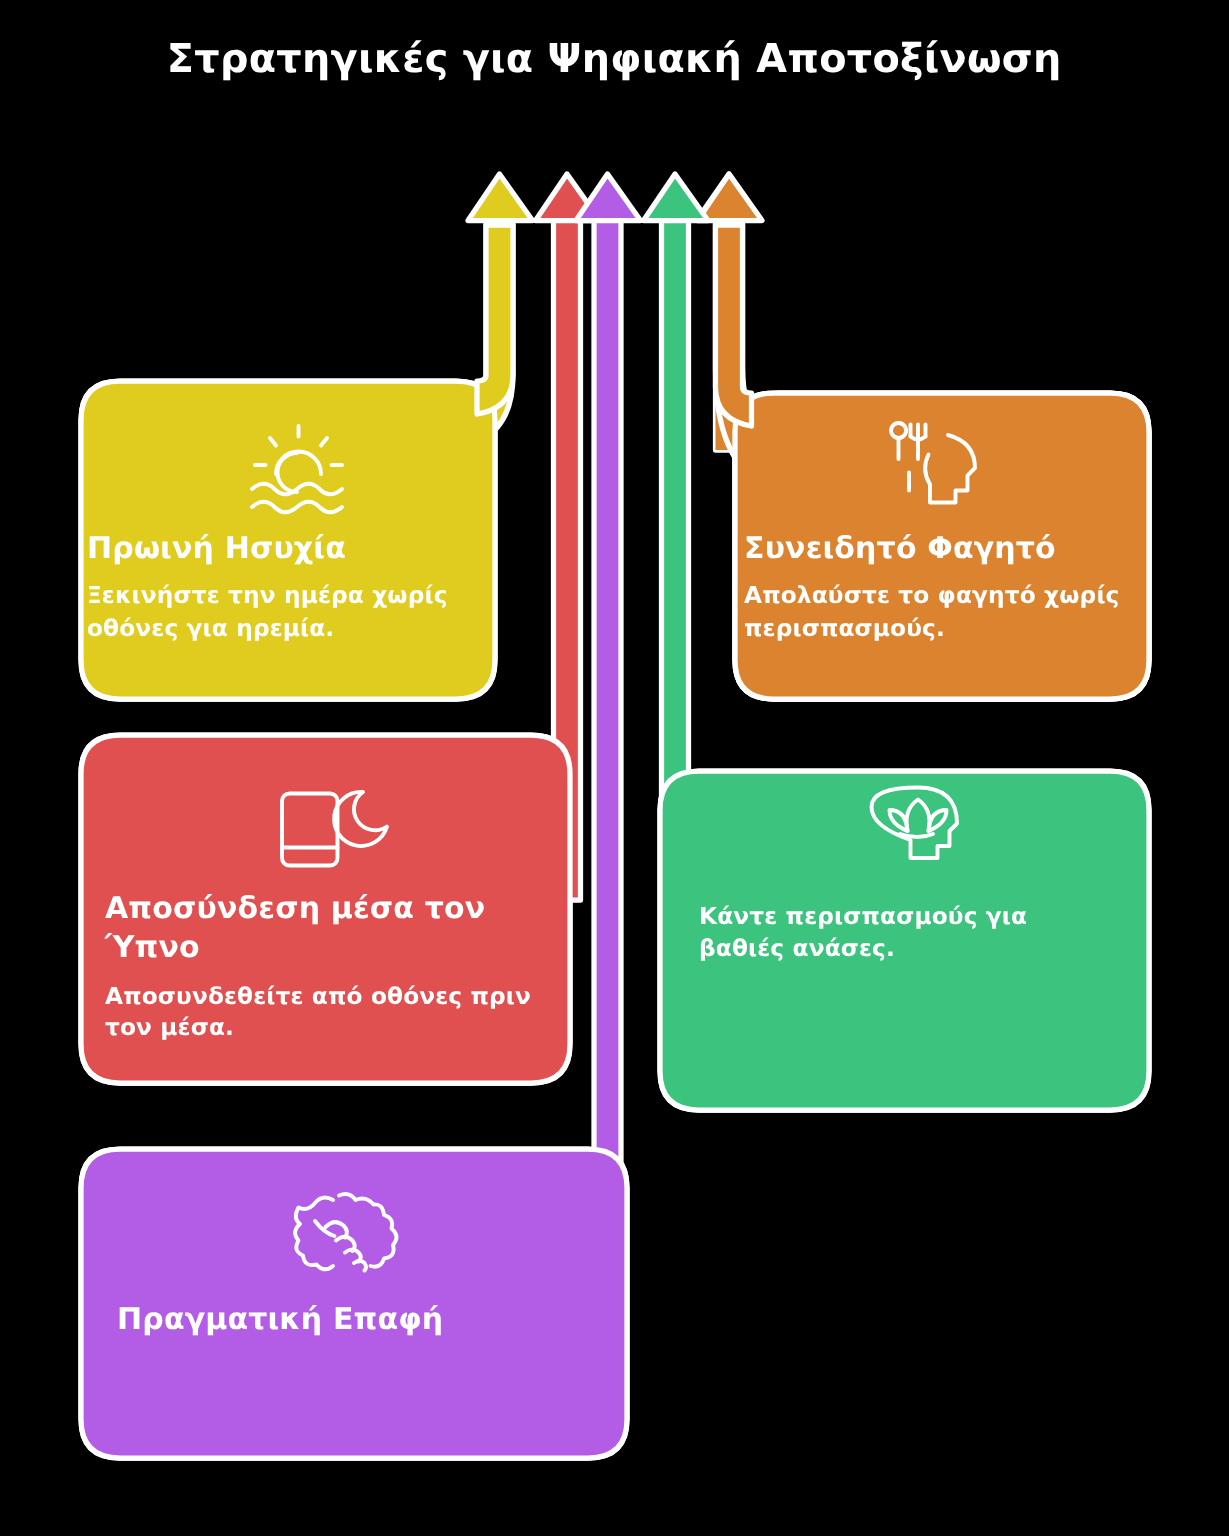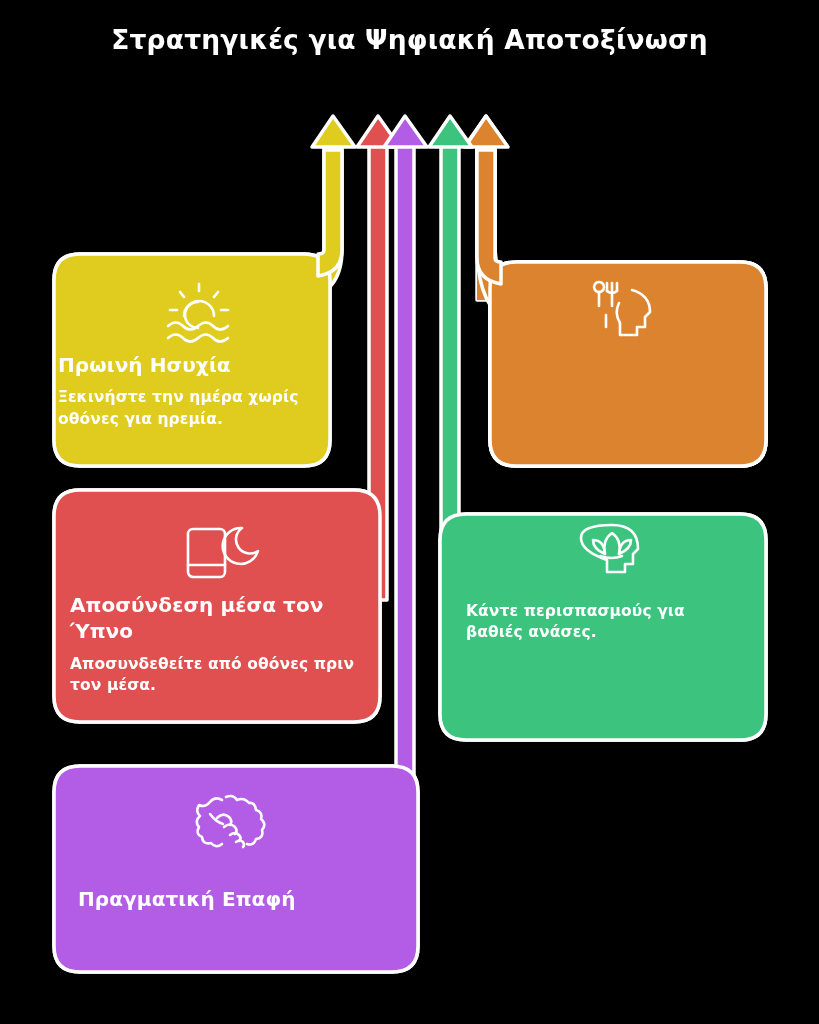--- a/index.html
+++ b/index.html
@@ -157,28 +157,30 @@
       <path d="M14 18 q6 8 13 10"></path>
     </g>
   </svg>
 
   <div class="card-text" style="left:58px;top:352px;width:268px;">
     <div class="card-title">Πρωινή Ησυχία</div>
     <div class="card-desc">Ξεκινήστε την ημέρα χωρίς οθόνες για ηρεμία.</div>
   </div>
 
   <div class="card-text" style="left:496px;top:352px;width:264px;">
+    <div class="card-title">Συνειδητό Φαγητό</div>
+    <div class="card-desc">Απολαύστε το φαγητό χωρίς περισπασμούς.</div>
   </div>
 
   <div class="card-text" style="left:70px;top:592px;width:296px;">
     <div class="card-title">Αποσύνδεση μέσα τον Ύπνο</div>
     <div class="card-desc">Αποσυνδεθείτε από οθόνες πριν τον μέσα.</div>
   </div>
 
   <div class="card-text" style="left:466px;top:592px;width:280px;">
     <div class="card-desc">Κάντε περισπασμούς για βαθιές ανάσες.</div>
   </div>
 
-  <div class="card-text" style="left:78px;top:866px;width:316px;margin-top:20px;">
+  <div class="card-text" style="left:78px;top:866px;width:316px;">
     <div class="card-title">Πραγματική Επαφή</div>
   </div>
 
 </div>
 
 </body></html>

